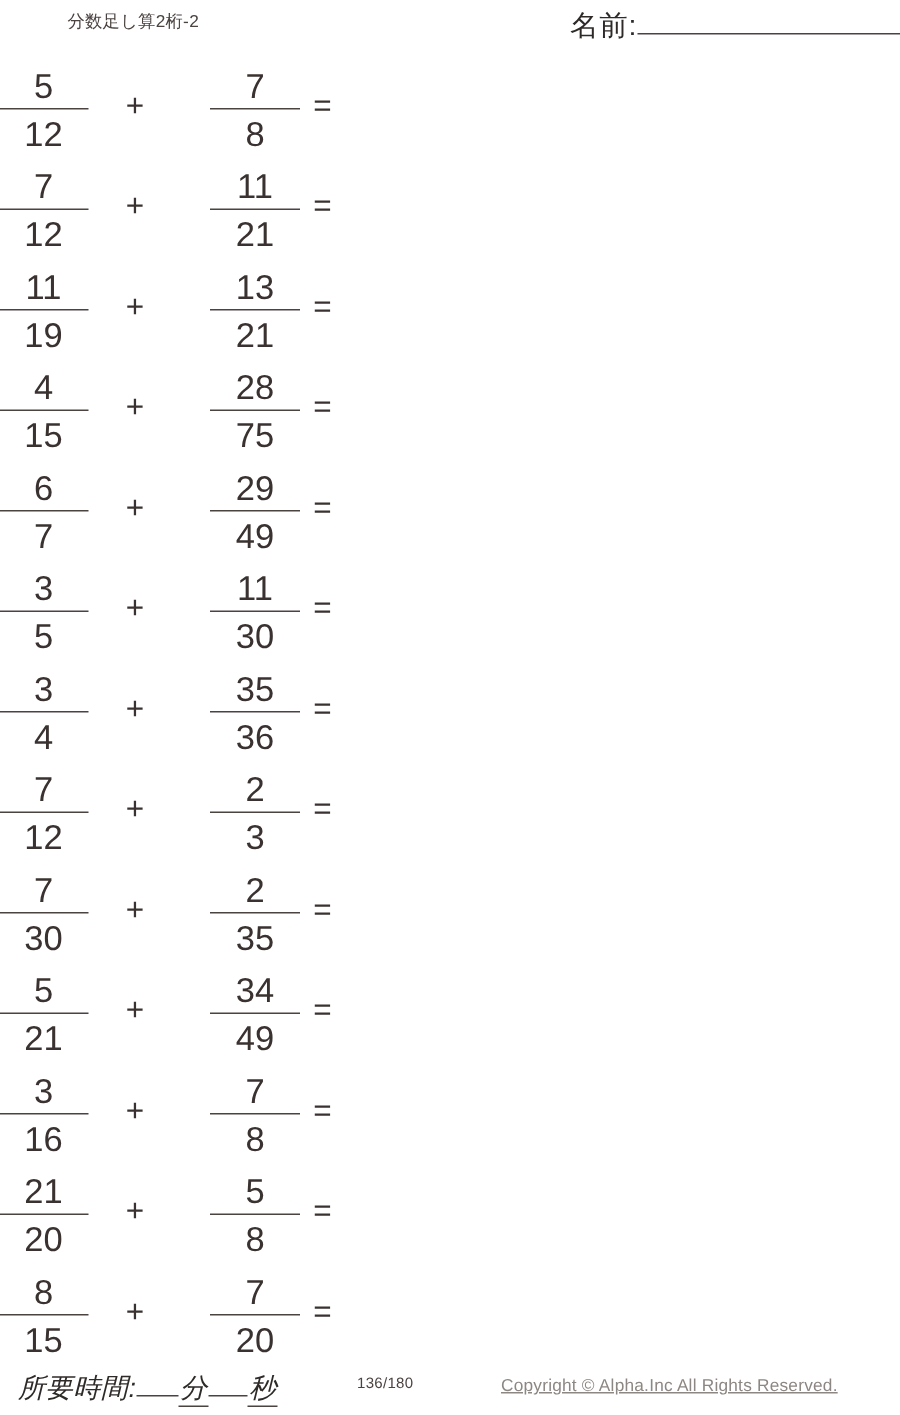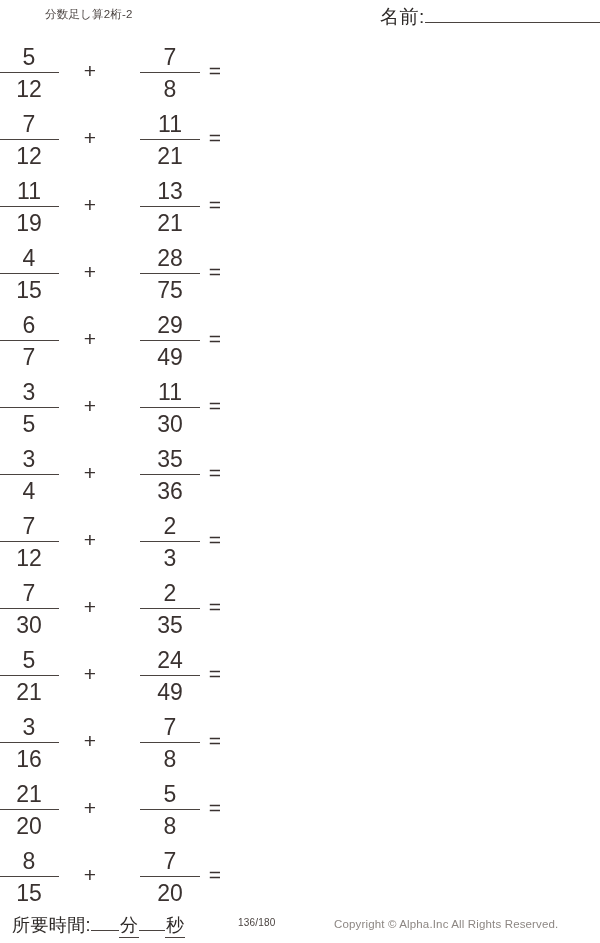--- a/index.html
+++ b/index.html
@@ -139,20 +139,21 @@
   }
   #time-field {
     position: absolute;
     left: 12px;
     top: 10px;
     display: flex;
     align-items: baseline;
     white-space: nowrap;
     font-size: 18px;
     color: #2e2a28;
+    font-style: italic;
   }
   #time-label { letter-spacing: 0.4px; }
   #time-blank-1 {
     display: inline-block;
     width: 28px;
     border-bottom: 1.3px solid #4a4340;
     height: 1px;
   }
   #time-unit-min {
     border-bottom: 1.3px solid #4a4340;
@@ -177,20 +178,21 @@
     letter-spacing: 0.2px;
   }
   #copyright {
     position: absolute;
     left: 334px;
     top: 15px;
     font-size: 11.5px;
     color: #8d8783;
     letter-spacing: 0.15px;
     white-space: nowrap;
+    text-decoration: underline;
   }
 </style>
 </head>
 <body>
 
 <div id="header">
   <div id="worksheet-title">分数足し算2桁-2</div>
   <div id="name-field">
     <span id="name-label">名前:</span>
     <span id="name-rule"></span>
@@ -326,21 +328,21 @@
       <div class="op-equals">=</div>
     </div>
     <div class="problem-row">
       <div class="fraction left">
         <div class="numerator">5</div>
         <div class="frac-bar"></div>
         <div class="denominator">21</div>
       </div>
       <div class="op-plus">+</div>
       <div class="fraction right">
-        <div class="numerator">24</div>
+        <div class="numerator">34</div>
         <div class="frac-bar"></div>
         <div class="denominator">49</div>
       </div>
       <div class="op-equals">=</div>
     </div>
     <div class="problem-row">
       <div class="fraction left">
         <div class="numerator">3</div>
         <div class="frac-bar"></div>
         <div class="denominator">16</div>

